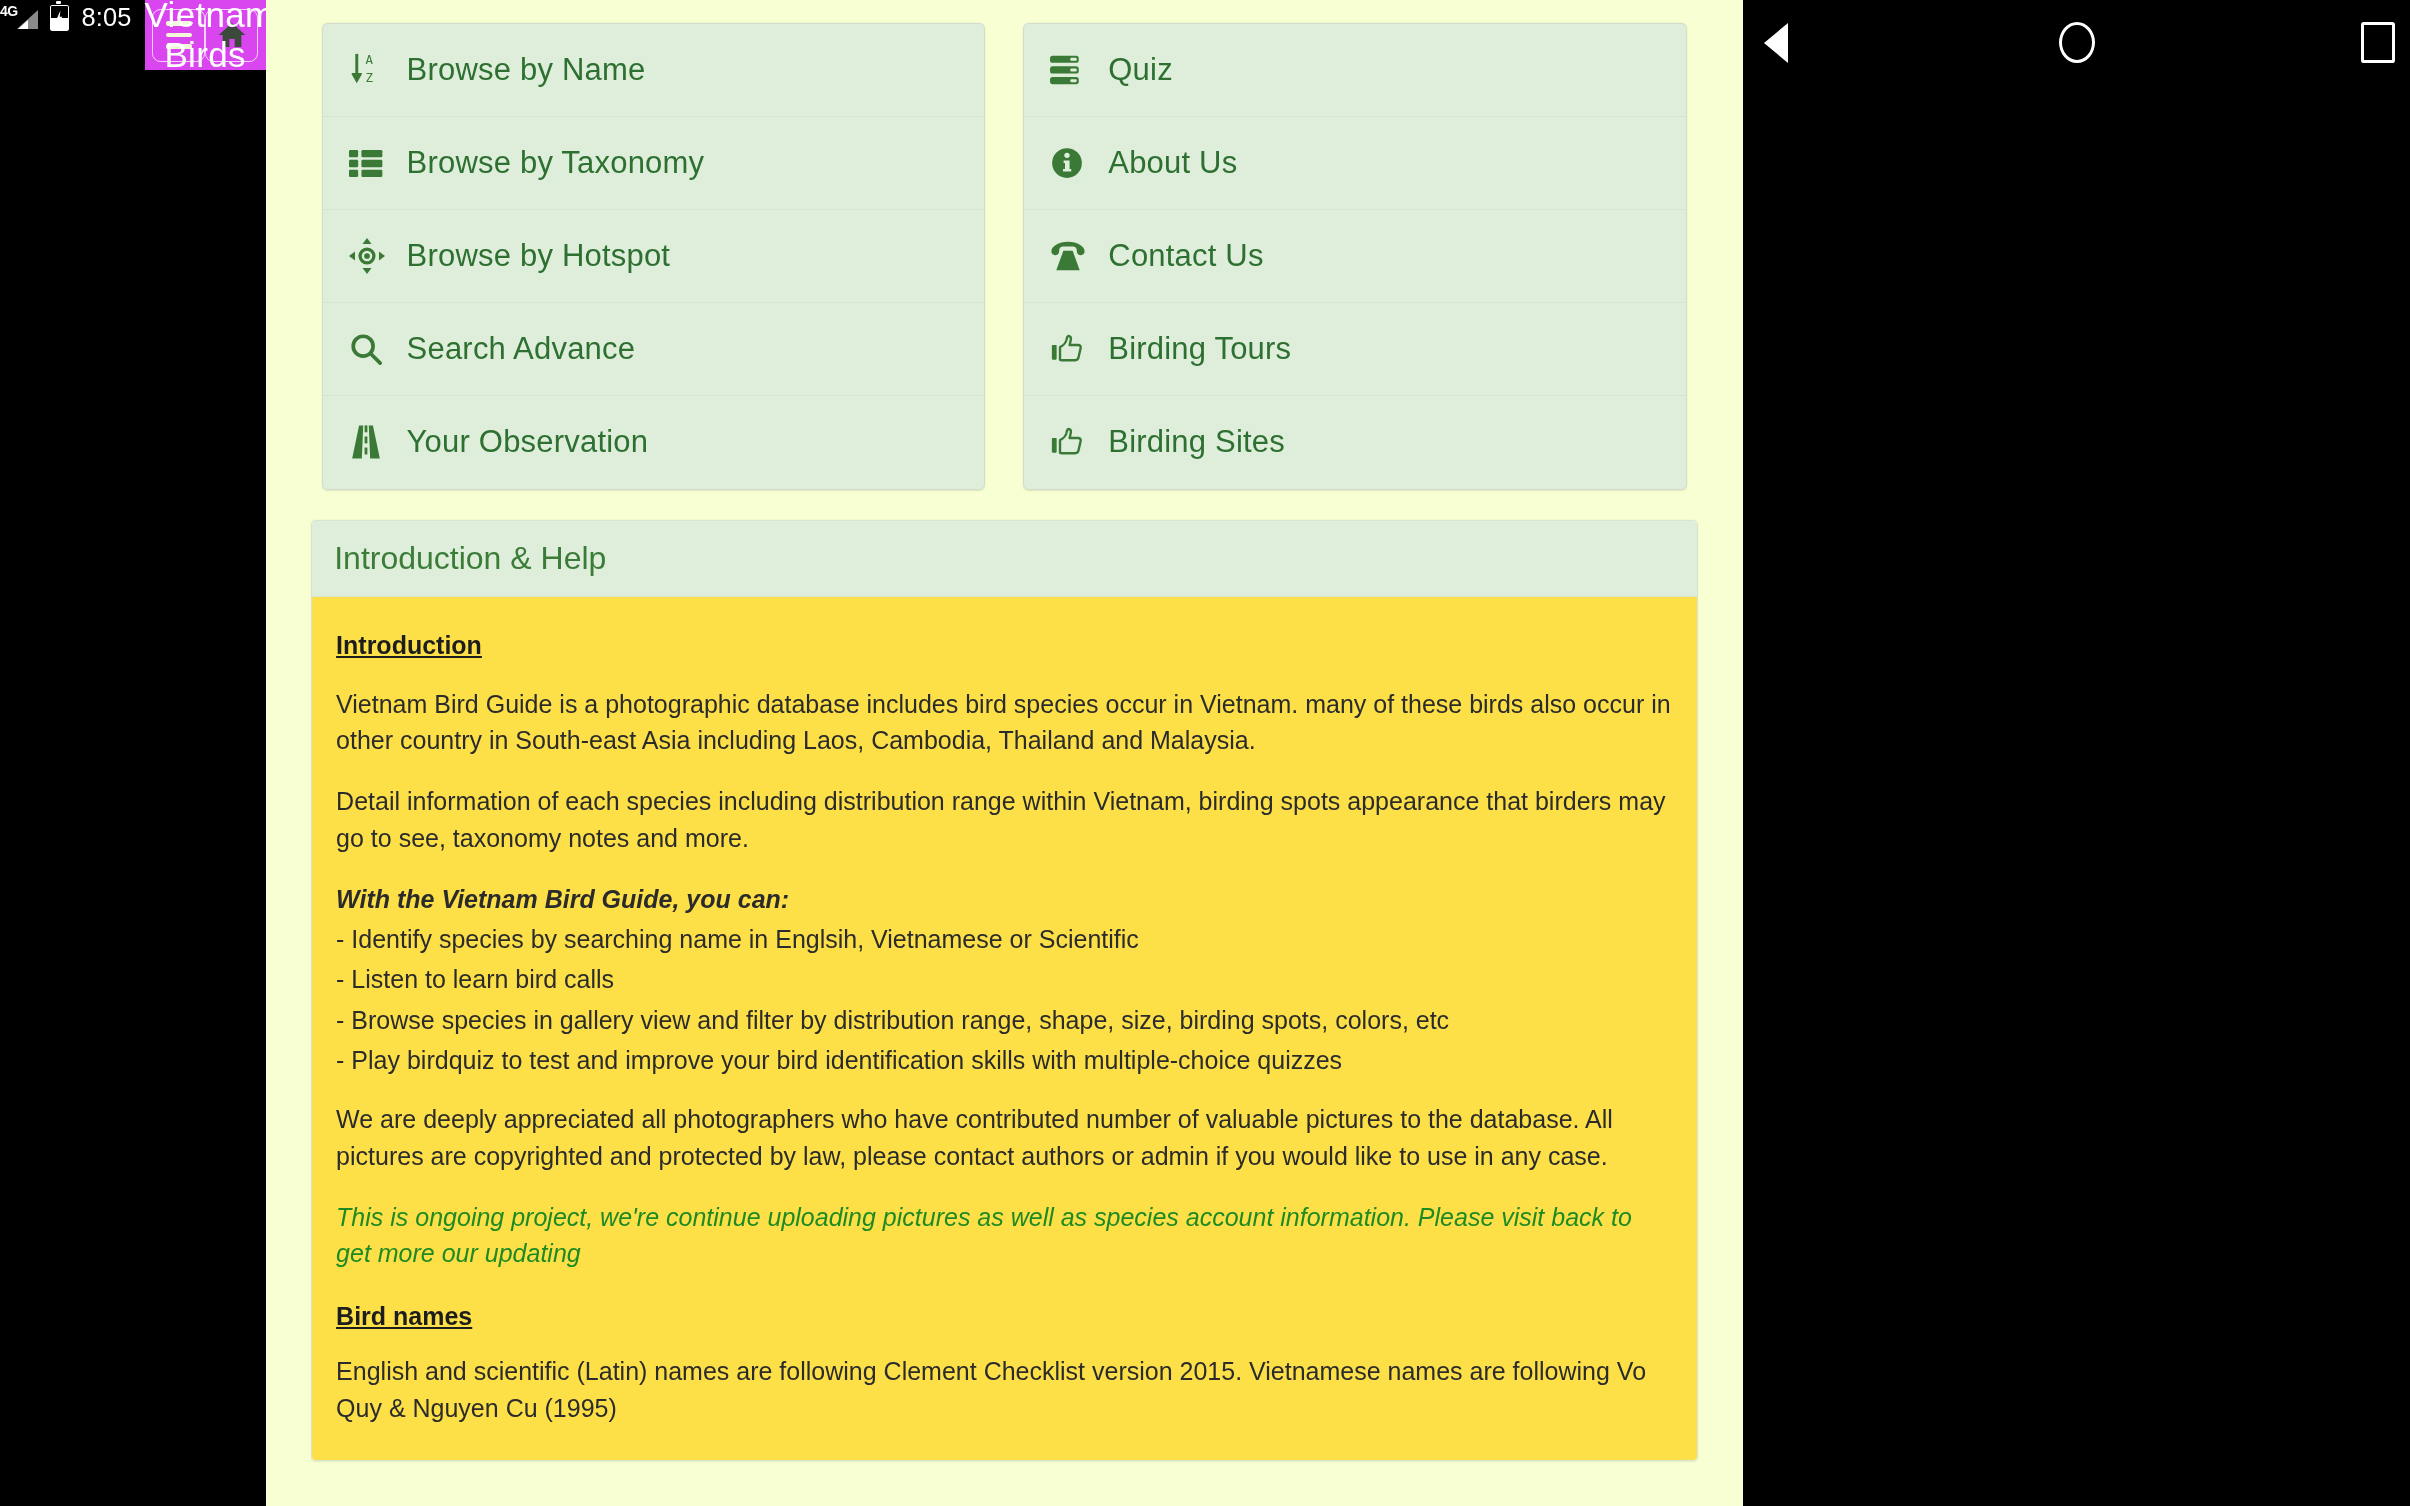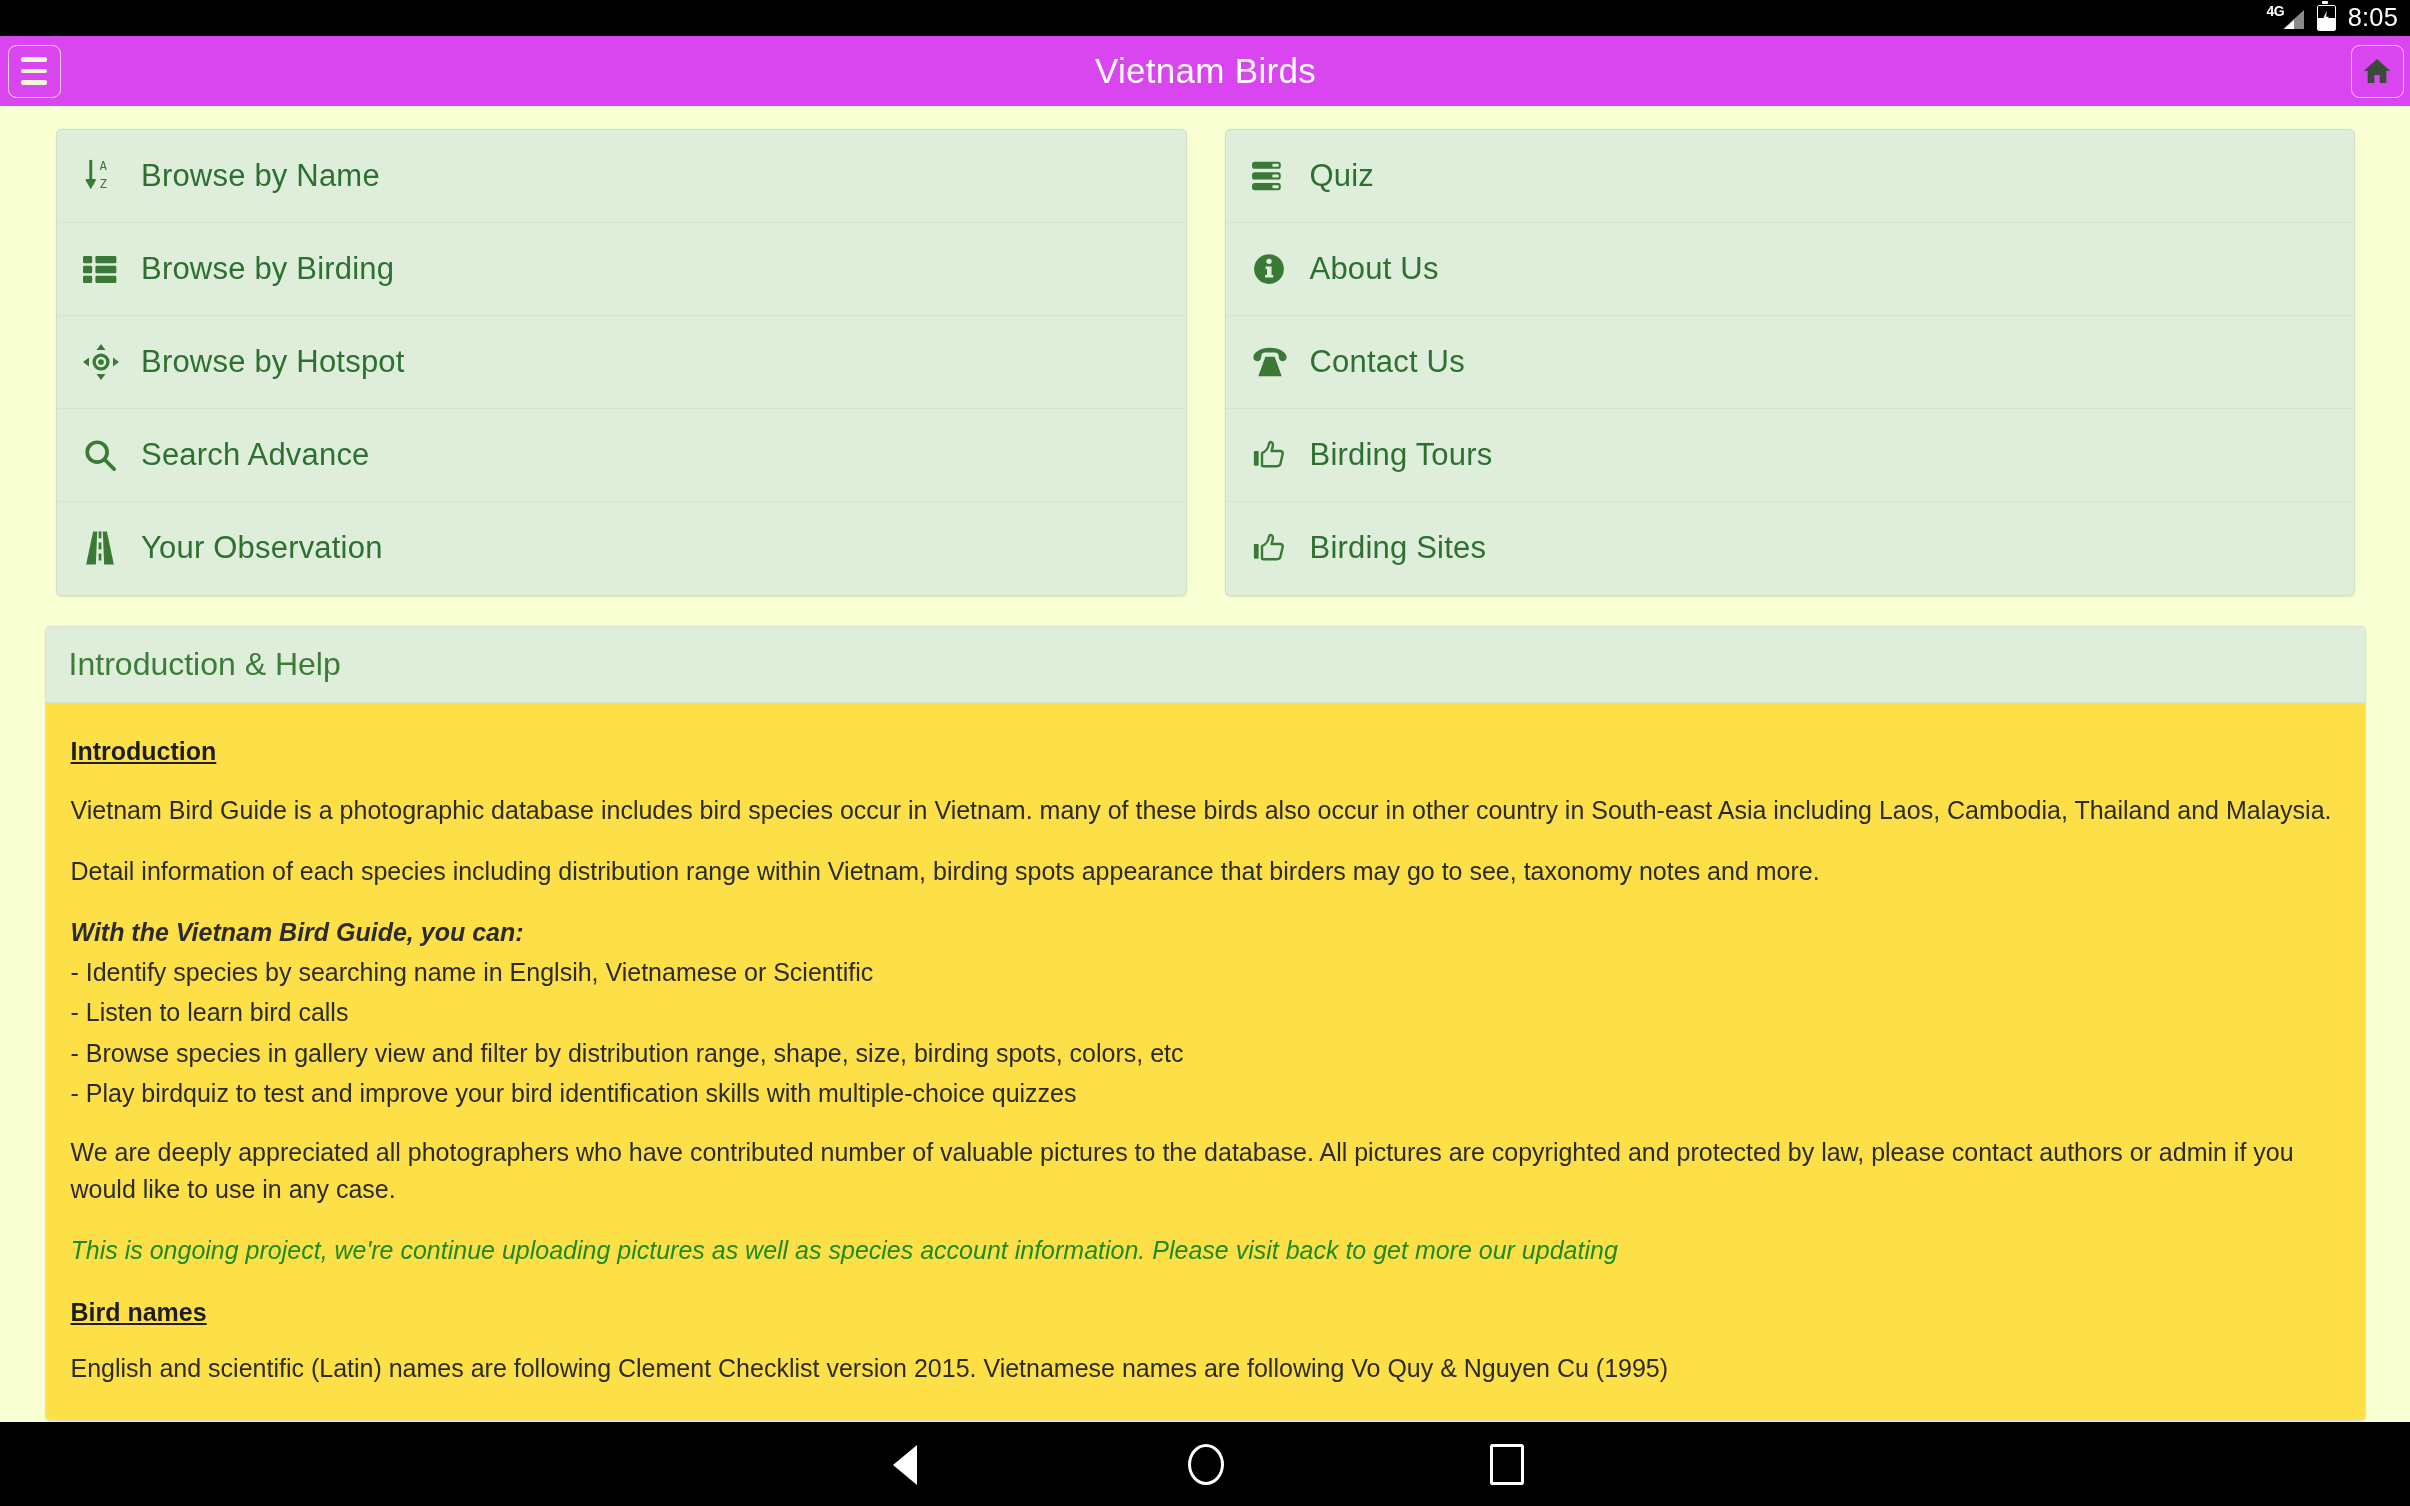--- a/index.html
+++ b/index.html
@@ -5,21 +5,21 @@
   * { box-sizing: border-box; margin: 0; padding: 0; }
   html, body {
     width: 2411px; height: 1507px;
     background: #000;
     font-family: "Liberation Sans", sans-serif;
     overflow: hidden;
   }
   #app {
     position: relative;
     width: 2411px; height: 1507px;
-    display: flex; flex-direction: column;
+    display: flex; flex-direction: row;
     background: #000;
   }
 
   
   .statusbar {
     height: 36px; flex: 0 0 36px;
     background: #000;
     display: flex; align-items: center; justify-content: flex-end;
     padding-right: 13px;
     gap: 13px;
@@ -264,21 +264,21 @@
           <span class="menu-icon">
             <svg width="34" height="32" viewBox="0 0 26 24" fill="currentColor">
               <rect x="0" y="2" width="7" height="5.6" rx="1"></rect>
               <rect x="9.5" y="2" width="16" height="5.6" rx="1"></rect>
               <rect x="0" y="9.6" width="7" height="5.6" rx="1"></rect>
               <rect x="9.5" y="9.6" width="16" height="5.6" rx="1"></rect>
               <rect x="0" y="17.2" width="7" height="5.6" rx="1"></rect>
               <rect x="9.5" y="17.2" width="16" height="5.6" rx="1"></rect>
             </svg>
           </span>
-          <span class="menu-label">Browse by Birding</span>
+          <span class="menu-label">Browse by Taxonomy</span>
         </div>
 
         <div class="menu-item">
           <span class="menu-icon">
             <svg width="36" height="36" viewBox="0 0 24 24" fill="currentColor">
               <circle cx="12" cy="12" r="4.6" fill="none" stroke="currentColor" stroke-width="2.2"></circle>
               <circle cx="12" cy="12" r="1.9"></circle>
               <path d="M12 0 L15 4 L9 4 Z"></path>
               <path d="M12 24 L15 20 L9 20 Z"></path>
               <path d="M0 12 L4 9 L4 15 Z"></path>

